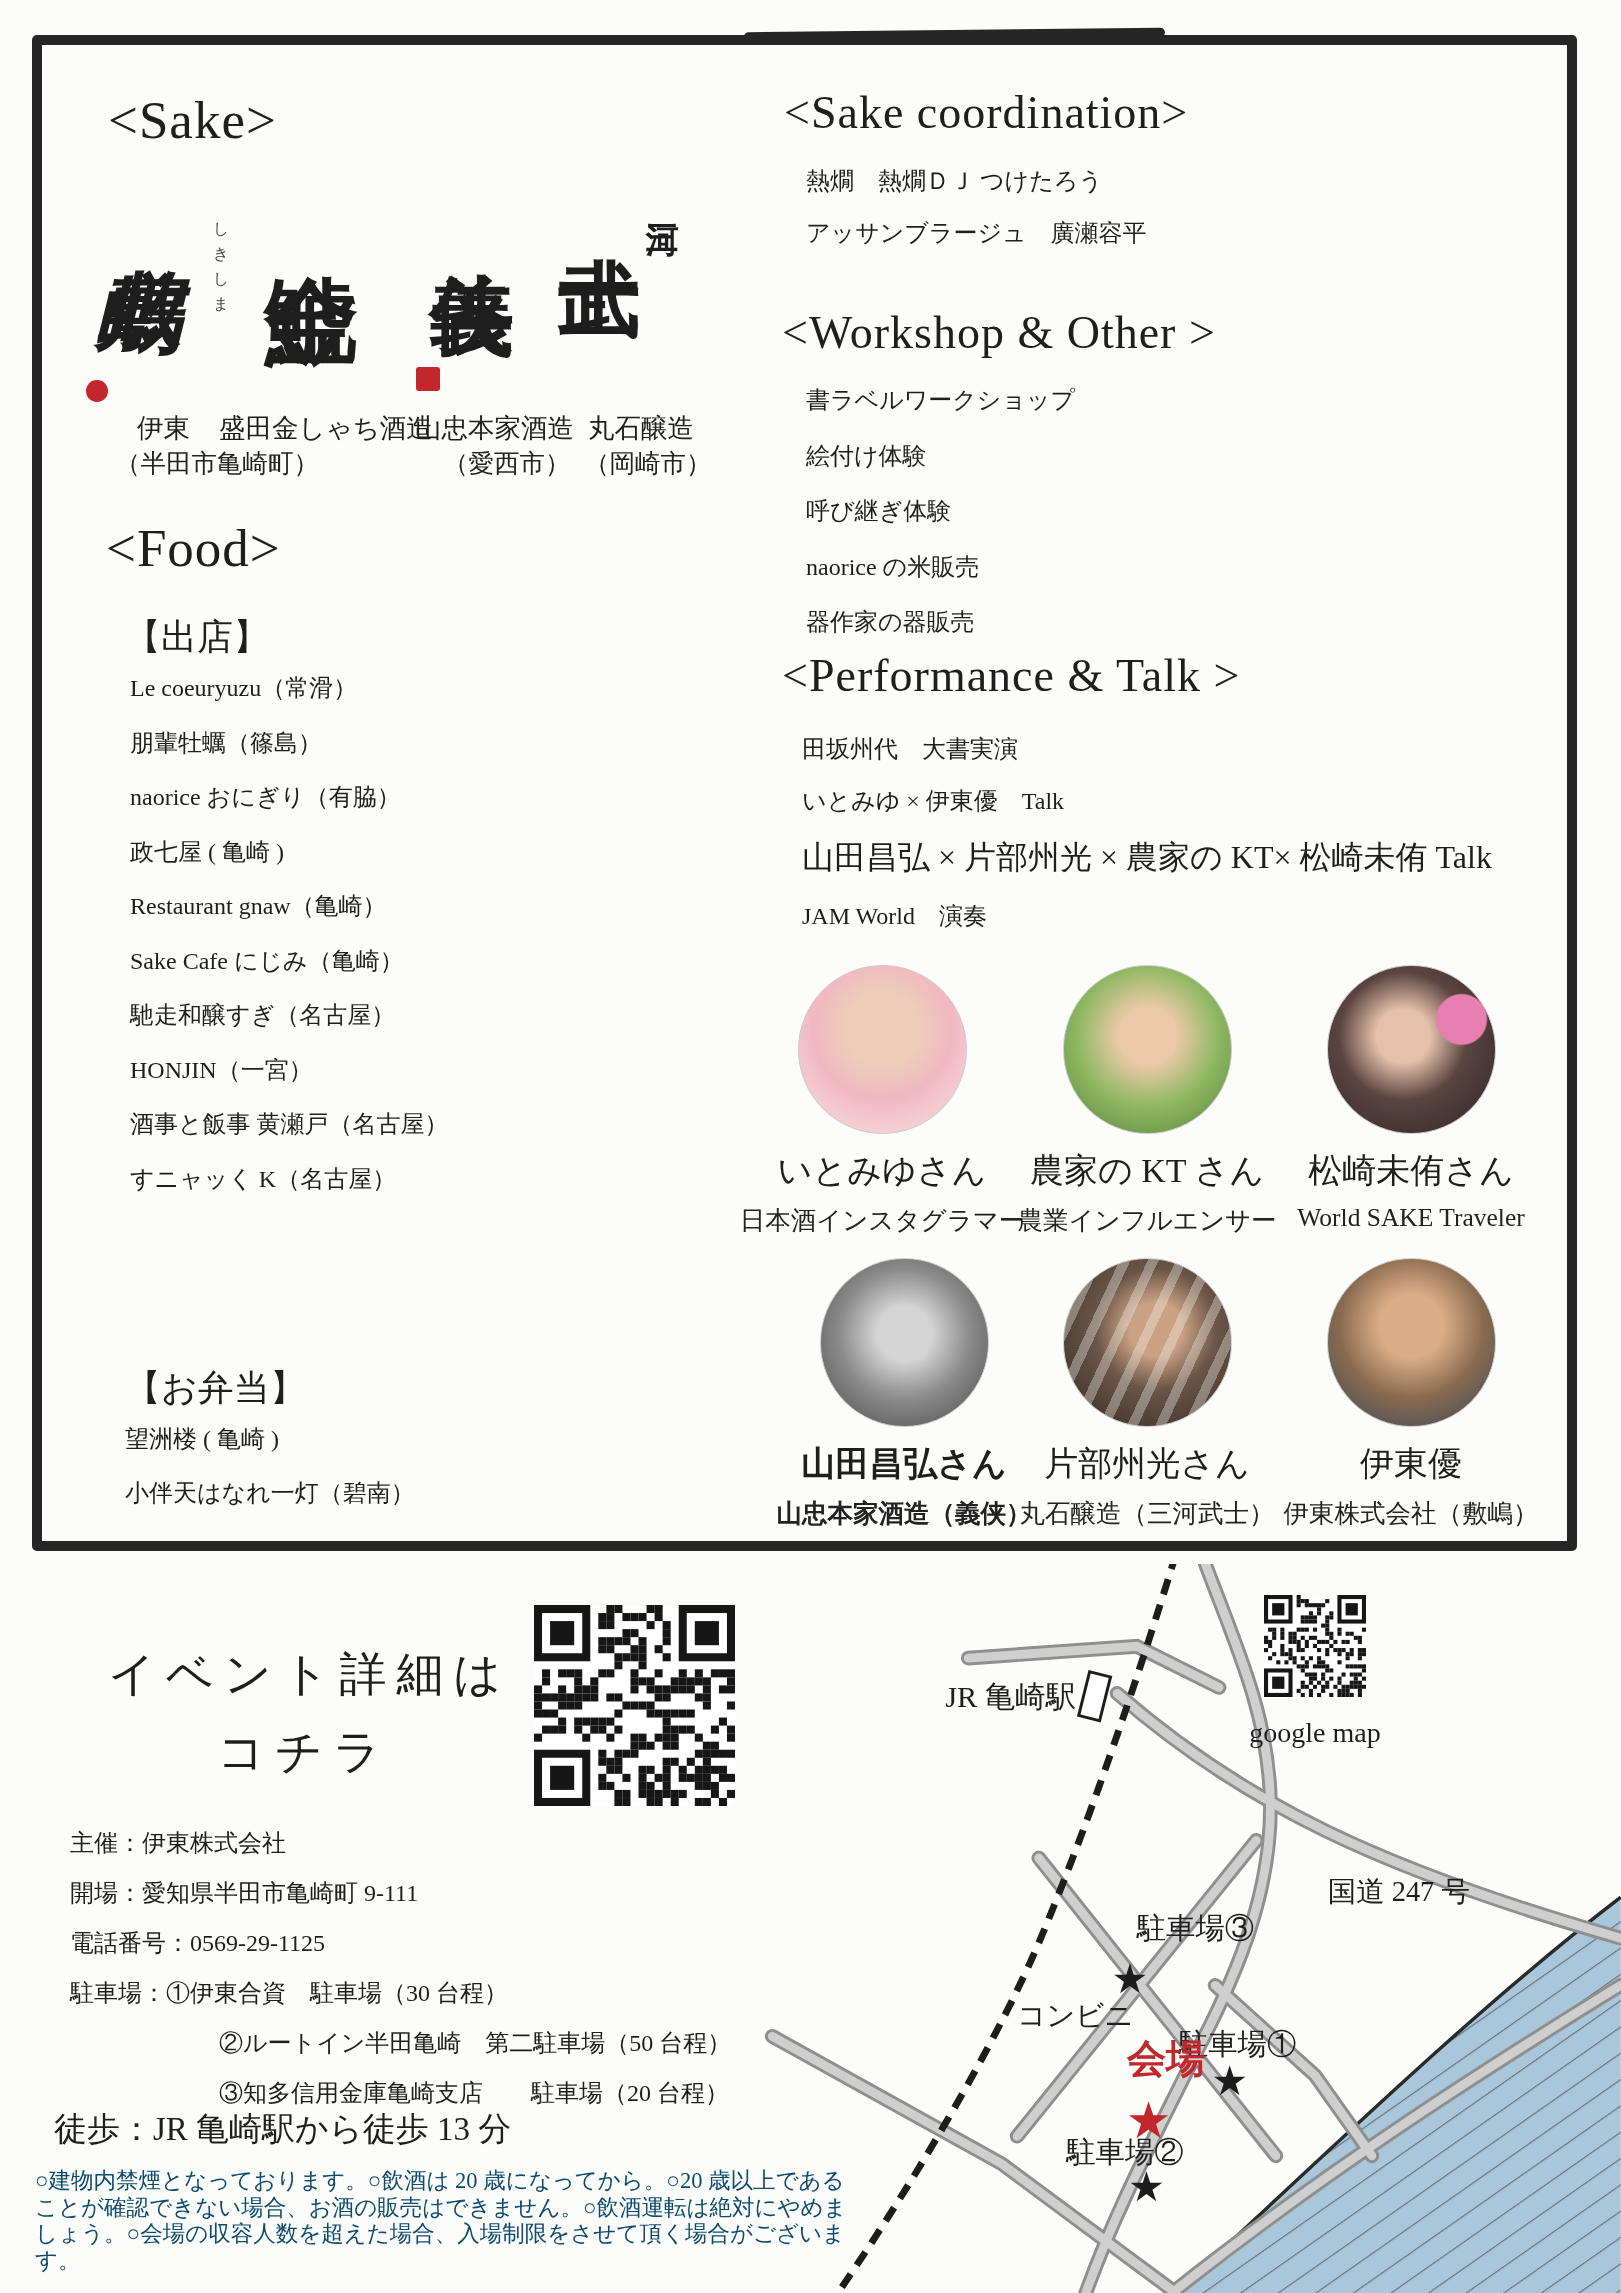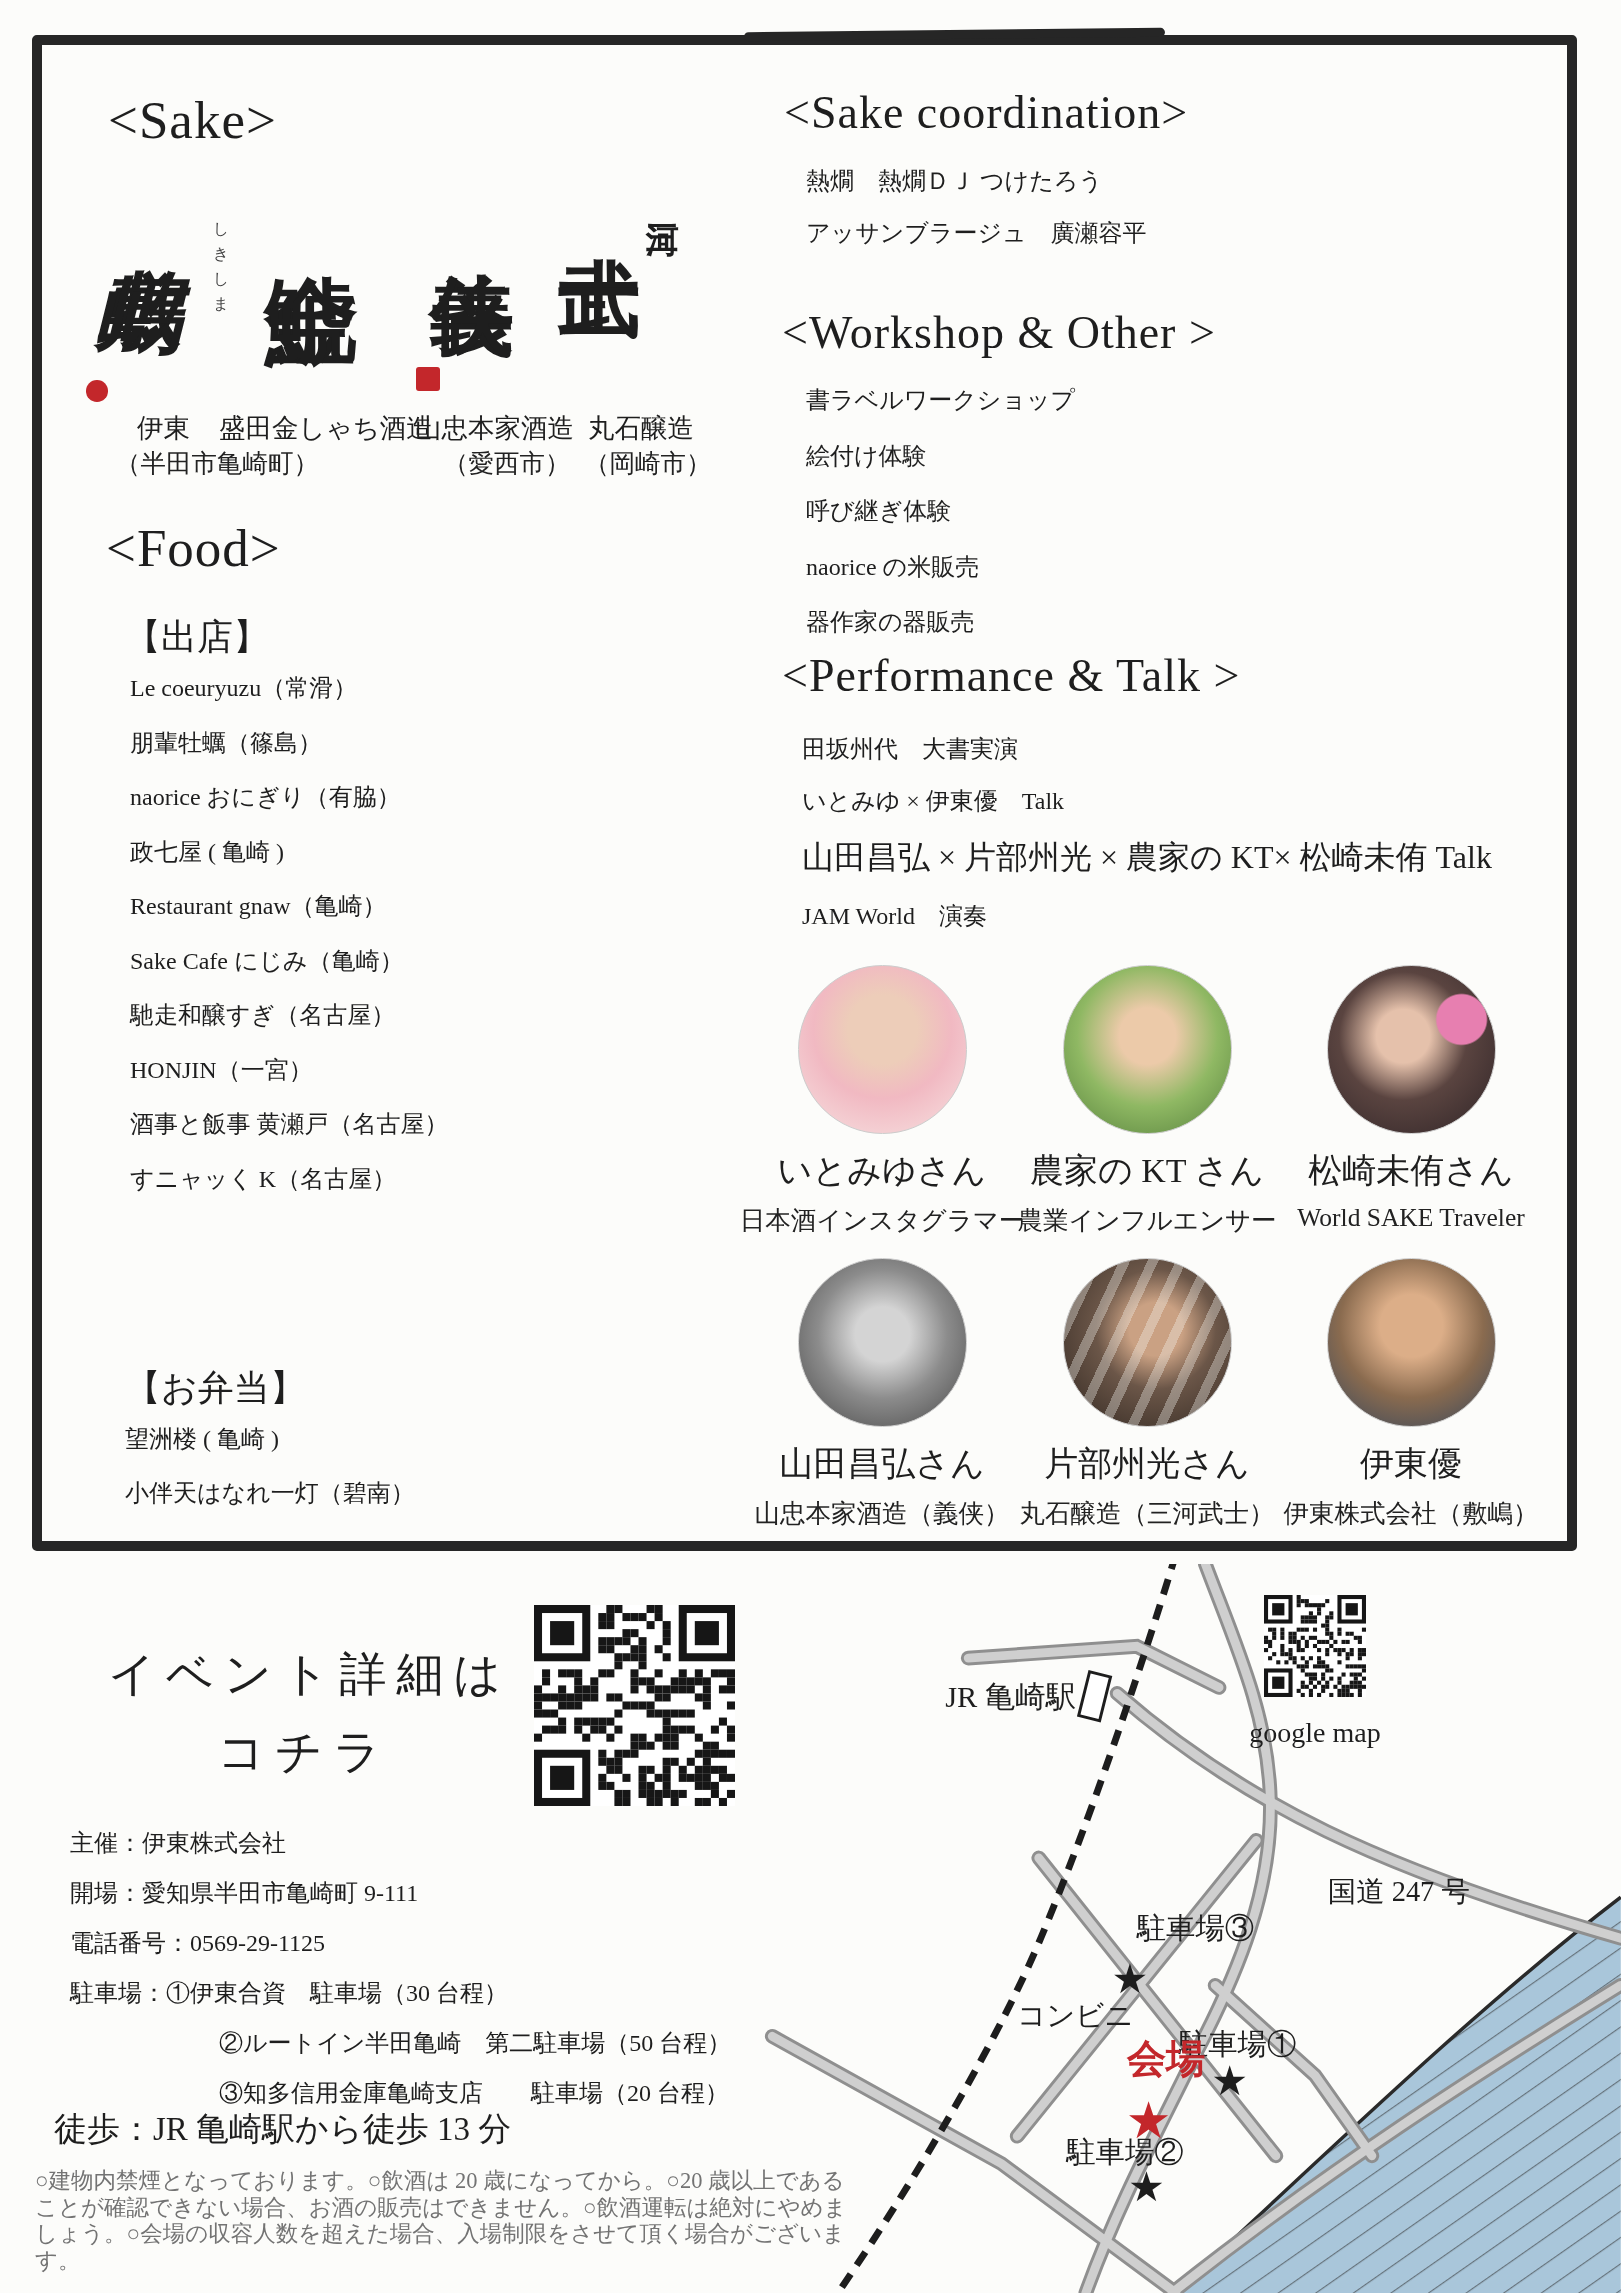--- a/index.html
+++ b/index.html
@@ -31,21 +31,21 @@
   .pic4{background:repeating-linear-gradient(115deg,rgba(245,245,240,.35) 0 9.8px,rgba(0,0,0,0) 9.8px 25.5px),
         radial-gradient(circle at 55% 42%,#caa183 20%,#6b5648 45%,#2f2620 100%);}
   .pic5{background:radial-gradient(circle at 50% 40%,#dcae88 24%,#8a6b4f 55%,#33455c 100%);}
   .pname{font-size:34px;margin-top:13.7px;white-space:nowrap;}
   .ptitle{font-size:25.5px;margin-top:9.8px;white-space:nowrap;color:#222;}
   .cta{font-size:47px;letter-spacing:9.8px;text-align:center;line-height:78px;white-space:nowrap;}
   .details{list-style:none;margin:16px;padding:0;font-size:24px;}
   .details li{line-height:50px;white-space:nowrap;}
   .details li:nth-child(5),.details li:nth-child(6){padding-left:149px;}
   .walk{font-size:33px;white-space:nowrap;}
-  .notes{font-size:22.5px;line-height:26.5px;color:#737373;}
+  .notes{font-size:22.5px;line-height:26.5px;color:#0c4a6e;}
   .qr{background:#fff;}
   .qr svg{width:100%;height:100%;display:block;}
   .gmap-cap{font-size:28px;text-align:center;white-space:nowrap;}
 </style>
 </head>
 <body>
 
 <div class="page">
 
   <div class="abs frame"></div>
@@ -134,21 +134,21 @@
     <div class="pic pic1"></div>
     <div class="pname">農家の KT さん</div>
     <div class="ptitle">農業インフルエンサー</div>
   </div>
   <div class="abs person" style="left:1264px;top:965px;">
     <div class="pic pic2"></div>
     <div class="pname">松崎未侑さん</div>
     <div class="ptitle">World SAKE Traveler</div>
   </div>
 
-  <div class="abs person" style="left:735px;top:1258px;">
+  <div class="abs person" style="left:757px;top:1258px;font-weight:bold;">
     <div class="pic pic3"></div>
     <div class="pname">山田昌弘さん</div>
     <div class="ptitle">山忠本家酒造（義侠）</div>
   </div>
   <div class="abs person" style="left:1000px;top:1258px;">
     <div class="pic pic4"></div>
     <div class="pname">片部州光さん</div>
     <div class="ptitle">丸石醸造（三河武士）</div>
   </div>
   <div class="abs person" style="left:1264px;top:1258px;">

